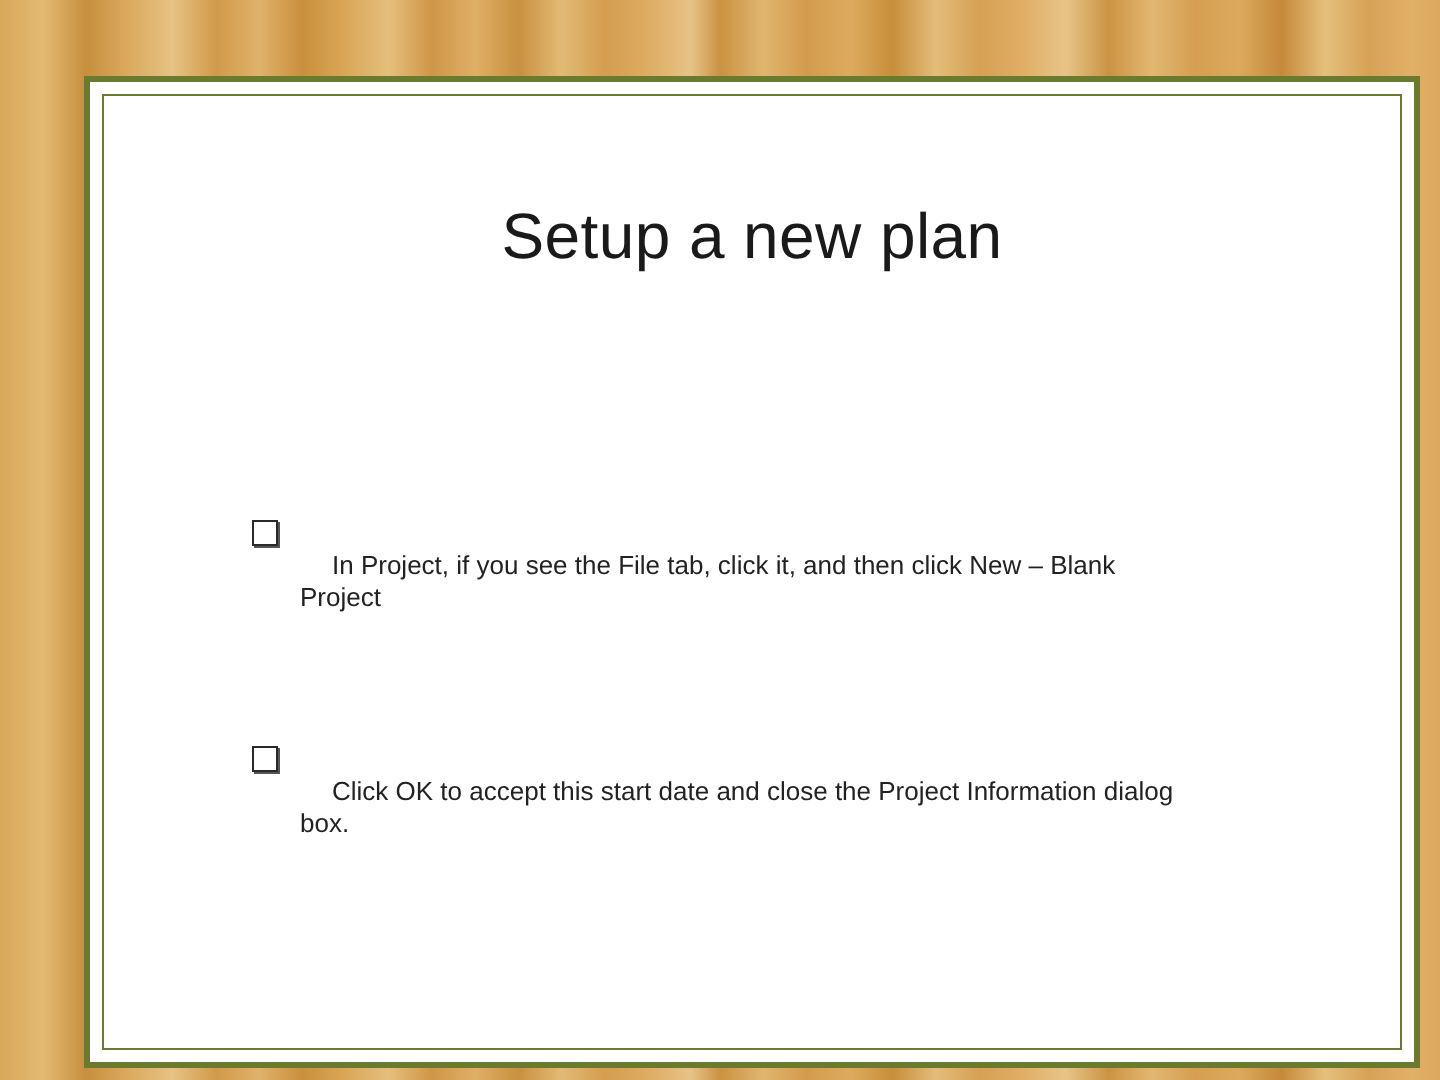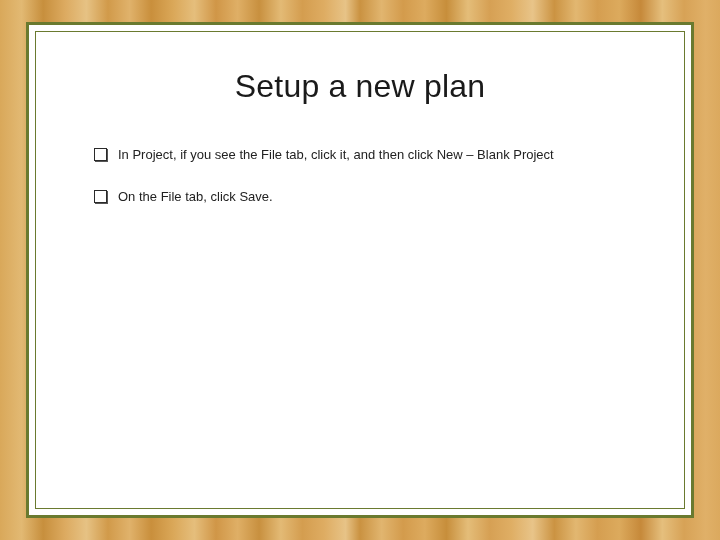--- a/index.html
+++ b/index.html
@@ -1,15 +1,15 @@
 <!DOCTYPE html>
 <html><head>
 <meta charset="utf-8">
 <style>
-  * { margin: 0; padding: 0; box-sizing: border-box; }
+  * { margin: 0; padding: 16px; box-sizing: border-box; }
   html, body { width: 720px; height: 540px; }
   body {
     background: linear-gradient(90deg,
       #d9a85a 0%, #e2b973 3%, #c78f3d 6%, #dcaa60 9%,
       #e6c284 12%, #d19a4a 15%, #e0b26b 18%, #c98f3c 21%,
       #daa758 24%, #e5be7c 27%, #d09647 30%, #dfaf66 33%,
       #c8903f 36%, #e3ba75 39%, #d49d4f 42%, #deac62 45%,
       #e7c387 48%, #ca9241 50%, #e1b56f 53%, #d39b4c 56%,
       #ddab5f 59%, #c78e3b 62%, #e4bd79 65%, #d6a054 68%,
       #dfae64 71%, #e8c489 74%, #cb9342 77%, #e2b771 80%,
@@ -41,20 +41,21 @@
   .bullets {
     list-style: none;
   }
   .bullets li {
     position: relative;
     padding-left: 26px;
     margin-bottom: 26px;
     font-size: 13px;
     line-height: 1.25;
     color: #222;
+    margin-top: 48px;
   }
   .bullets li::before {
     content: "";
     position: absolute;
     left: 2px;
     top: 1px;
     width: 11px;
     height: 11px;
     border: 1.5px solid #2a2a2a;
     box-shadow: 1px 1px 0 #555;
@@ -62,16 +63,16 @@
   }
 </style>
 </head>
 <body>
 
 <div class="outer-frame">
   <div class="inner-frame">
     <h1 class="title">Setup a new plan</h1>
     <ul class="bullets">
       <li><span>In Project, if you see the File tab, click it, and then click New – Blank Project</span></li>
-      <li><span>On the File tab, click Save.</span></li>
+      <li><span>Click OK to accept this start date and close the Project Information dialog box.</span></li>
     </ul>
   </div>
 </div>
 
 </body></html>

